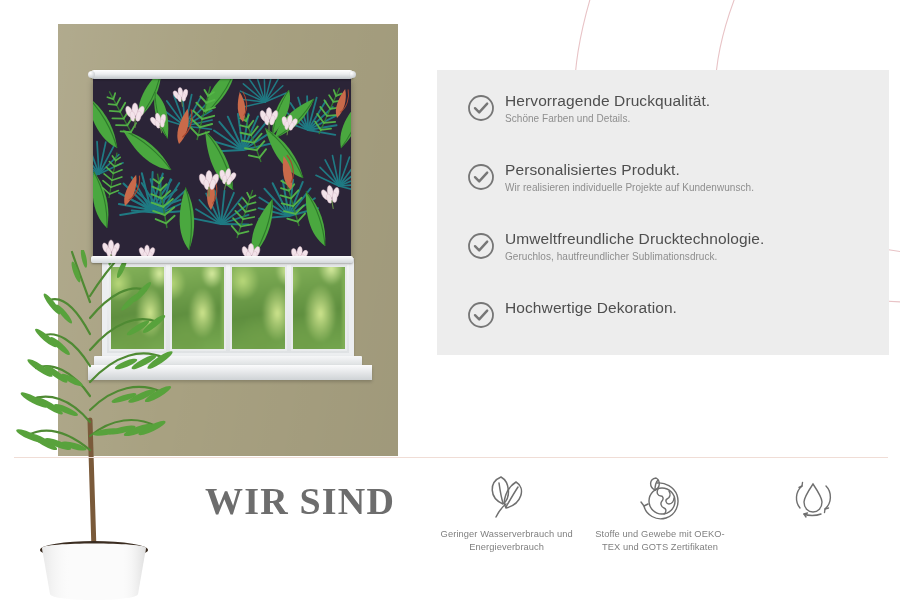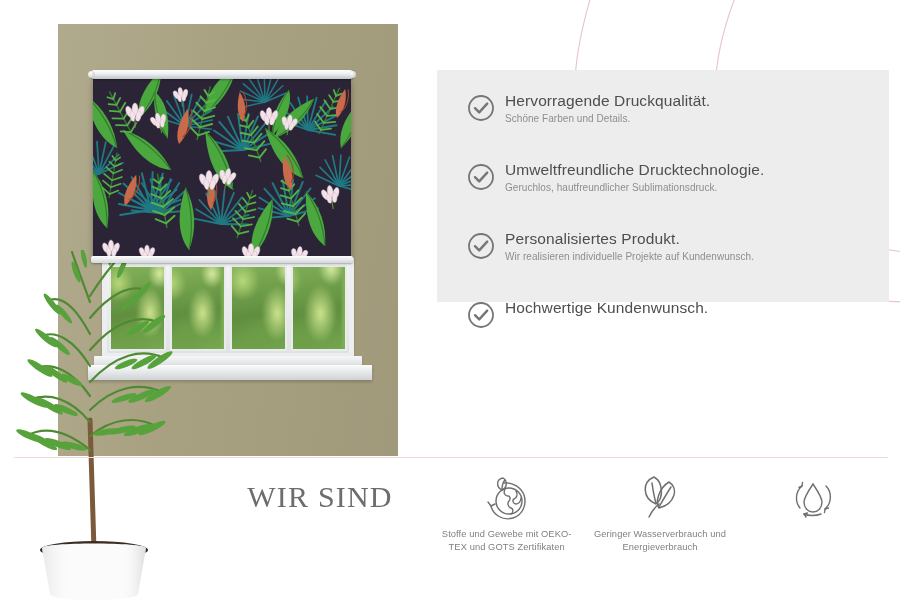--- a/index.html
+++ b/index.html
@@ -104,21 +104,21 @@
   .plant { position: absolute; left: -14px; top: 250px; width: 210px; height: 350px; }
 
   
   .divider {
     position: absolute; left: 14px; top: 457px; width: 874px; height: 1px;
     background: #f0ddd6;
   }
 
   
   .panel {
-    position: absolute; left: 437px; top: 70px; width: 452px; height: 232px;
+    position: absolute; left: 437px; top: 70px; width: 452px; height: 285px;
     background: #ededed;
   }
   .feature-list { position: absolute; left: 30px; top: 22px; width: 400px; }
   .feature {
     position: relative;
     padding-left: 38px;
     margin-bottom: 27px;
     min-height: 42px;
   }
   .feature:last-child { margin-bottom: 0; }
@@ -135,24 +135,23 @@
     font-weight: 400;
     color: #8e8e8e;
     line-height: 1.3;
     margin-top: 2px;
     letter-spacing: .05px;
   }
 
   
   .eco-title {
     position: absolute; left: 205px; top: 477px; width: 230px;
-    text-align: center;
     font-family: "Liberation Serif", serif;
-    font-size: 30px;
-    font-weight: 400;
+    font-size: 38px;
+    font-weight: 700;
     color: #6d6d6d;
     line-height: 1.3;
     letter-spacing: 1.2px;
   }
   .eco-items {
     position: absolute; left: 430px; top: 470px; width: 460px; height: 120px;
     display: flex;
   }
   .eco-item {
     flex: 1;
@@ -421,80 +420,80 @@
         </svg>
         <h3>Hervorragende Druckqualität.</h3>
         <p>Schöne Farben und Details.</p>
       </div>
 
       <div class="feature">
         <svg class="check-icon" viewBox="0 0 28 28">
           <circle cx="14" cy="14" r="12" fill="none" stroke="#767676" stroke-width="1.8"></circle>
           <path d="M8 14.2 L12.2 18.4 L20.2 9.6" fill="none" stroke="#767676" stroke-width="2.4" stroke-linecap="round" stroke-linejoin="round"></path>
         </svg>
-        <h3>Umweltfreundliche Drucktechnologie.</h3>
-        <p>Geruchlos, hautfreundlicher Sublimationsdruck.</p>
+        <h3>Personalisiertes Produkt.</h3>
+        <p>Wir realisieren individuelle Projekte auf Kundenwunsch.</p>
       </div>
 
       <div class="feature">
         <svg class="check-icon" viewBox="0 0 28 28">
           <circle cx="14" cy="14" r="12" fill="none" stroke="#767676" stroke-width="1.8"></circle>
           <path d="M8 14.2 L12.2 18.4 L20.2 9.6" fill="none" stroke="#767676" stroke-width="2.4" stroke-linecap="round" stroke-linejoin="round"></path>
         </svg>
-        <h3>Personalisiertes Produkt.</h3>
-        <p>Wir realisieren individuelle Projekte auf Kundenwunsch.</p>
+        <h3>Umweltfreundliche Drucktechnologie.</h3>
+        <p>Geruchlos, hautfreundlicher Sublimationsdruck.</p>
       </div>
 
       <div class="feature">
         <svg class="check-icon" viewBox="0 0 28 28">
           <circle cx="14" cy="14" r="12" fill="none" stroke="#767676" stroke-width="1.8"></circle>
           <path d="M8 14.2 L12.2 18.4 L20.2 9.6" fill="none" stroke="#767676" stroke-width="2.4" stroke-linecap="round" stroke-linejoin="round"></path>
         </svg>
-        <h3>Hochwertige Kundenwunsch.</h3>
+        <h3>Hochwertige Dekoration.</h3>
       </div>
 
     </div>
   </div>
 
   <div class="eco-title">
     <div>WIR SIND</div>
   </div>
 
   <div class="eco-items">
+
+    <div class="eco-item">
+      <svg class="eco-icon" viewBox="0 0 54 54">
+        <g fill="none" stroke="#6f6f6f" stroke-width="1.5" stroke-linecap="round">
+          <path d="M23 34 C 9 28 9 12 21 7 C 30 12 31 28 23 34 Z"></path>
+          <path d="M19 13 C 20 20 21 27 23 33"></path>
+          <path d="M26 38 C 42 34 46 18 36 12 C 26 18 22 32 26 38 Z"></path>
+          <path d="M38 17 C 34 23 30 30 26 37"></path>
+          <path d="M16 47 C 19 41 22 37 26 34"></path>
+        </g>
+      </svg>
+      <div class="eco-cap">Geringer Wasserverbrauch und Energieverbrauch</div>
+    </div>
 
     <div class="eco-item">
       <svg class="eco-icon" viewBox="0 0 54 54">
         <g fill="none" stroke="#6f6f6f" stroke-width="1.4" stroke-linecap="round">
           <circle cx="29" cy="31" r="13"></circle>
           <path d="M22 20 C 16 17 16 9 23 8 C 28 11 27 18 22 20 Z"></path>
           <path d="M22 20 C 22 16 23 12 25 10"></path>
           <path d="M24 13 C 32 12 41 17 44 25 C 47 34 43 45 33 48 C 23 51 13 45 11 36"></path>
           <path d="M11 36 L8 32 M11 36 L15 34"></path>
           <path d="M25 19 C 23 23 25 26 28 26 C 30 26 31 29 29 31 C 27 33 28 37 31 38 C 34 39 33 43 31 44"></path>
           <path d="M36 21 C 38 24 37 28 34 29 C 32 30 33 34 36 34 C 39 34 41 31 41 28"></path>
         </g>
       </svg>
       <div class="eco-cap">Stoffe und Gewebe mit OEKO-TEX und GOTS Zertifikaten</div>
     </div>
 
     <div class="eco-item">
       <svg class="eco-icon" viewBox="0 0 54 54">
-        <g fill="none" stroke="#6f6f6f" stroke-width="1.5" stroke-linecap="round">
-          <path d="M23 34 C 9 28 9 12 21 7 C 30 12 31 28 23 34 Z"></path>
-          <path d="M19 13 C 20 20 21 27 23 33"></path>
-          <path d="M26 38 C 42 34 46 18 36 12 C 26 18 22 32 26 38 Z"></path>
-          <path d="M38 17 C 34 23 30 30 26 37"></path>
-          <path d="M16 47 C 19 41 22 37 26 34"></path>
-        </g>
-      </svg>
-      <div class="eco-cap">Geringer Wasserverbrauch und Energieverbrauch</div>
-    </div>
-
-    <div class="eco-item">
-      <svg class="eco-icon" viewBox="0 0 54 54">
         <g fill="none" stroke="#6f6f6f" stroke-width="1.4" stroke-linecap="round">
           <path d="M27 14 C 21 23 18 28 18 32 C 18 38 22 42 27 42 C 32 42 36 38 36 32 C 36 28 33 23 27 14 Z"></path>
           <path d="M14 38 C 9 32 9 22 16 16"></path>
           <path d="M16 16 L13 17.5 M16 16 L16.5 12.5"></path>
           <path d="M40 16 C 46 22 46 33 39 39"></path>
           <path d="M39 39 L42.5 38 M39 39 L38.5 42.5"></path>
           <path d="M18 44 C 22 46 30 46 35 44"></path>
           <path d="M18 44 L21.5 43 M18 44 L20 47"></path>
         </g>
       </svg>

